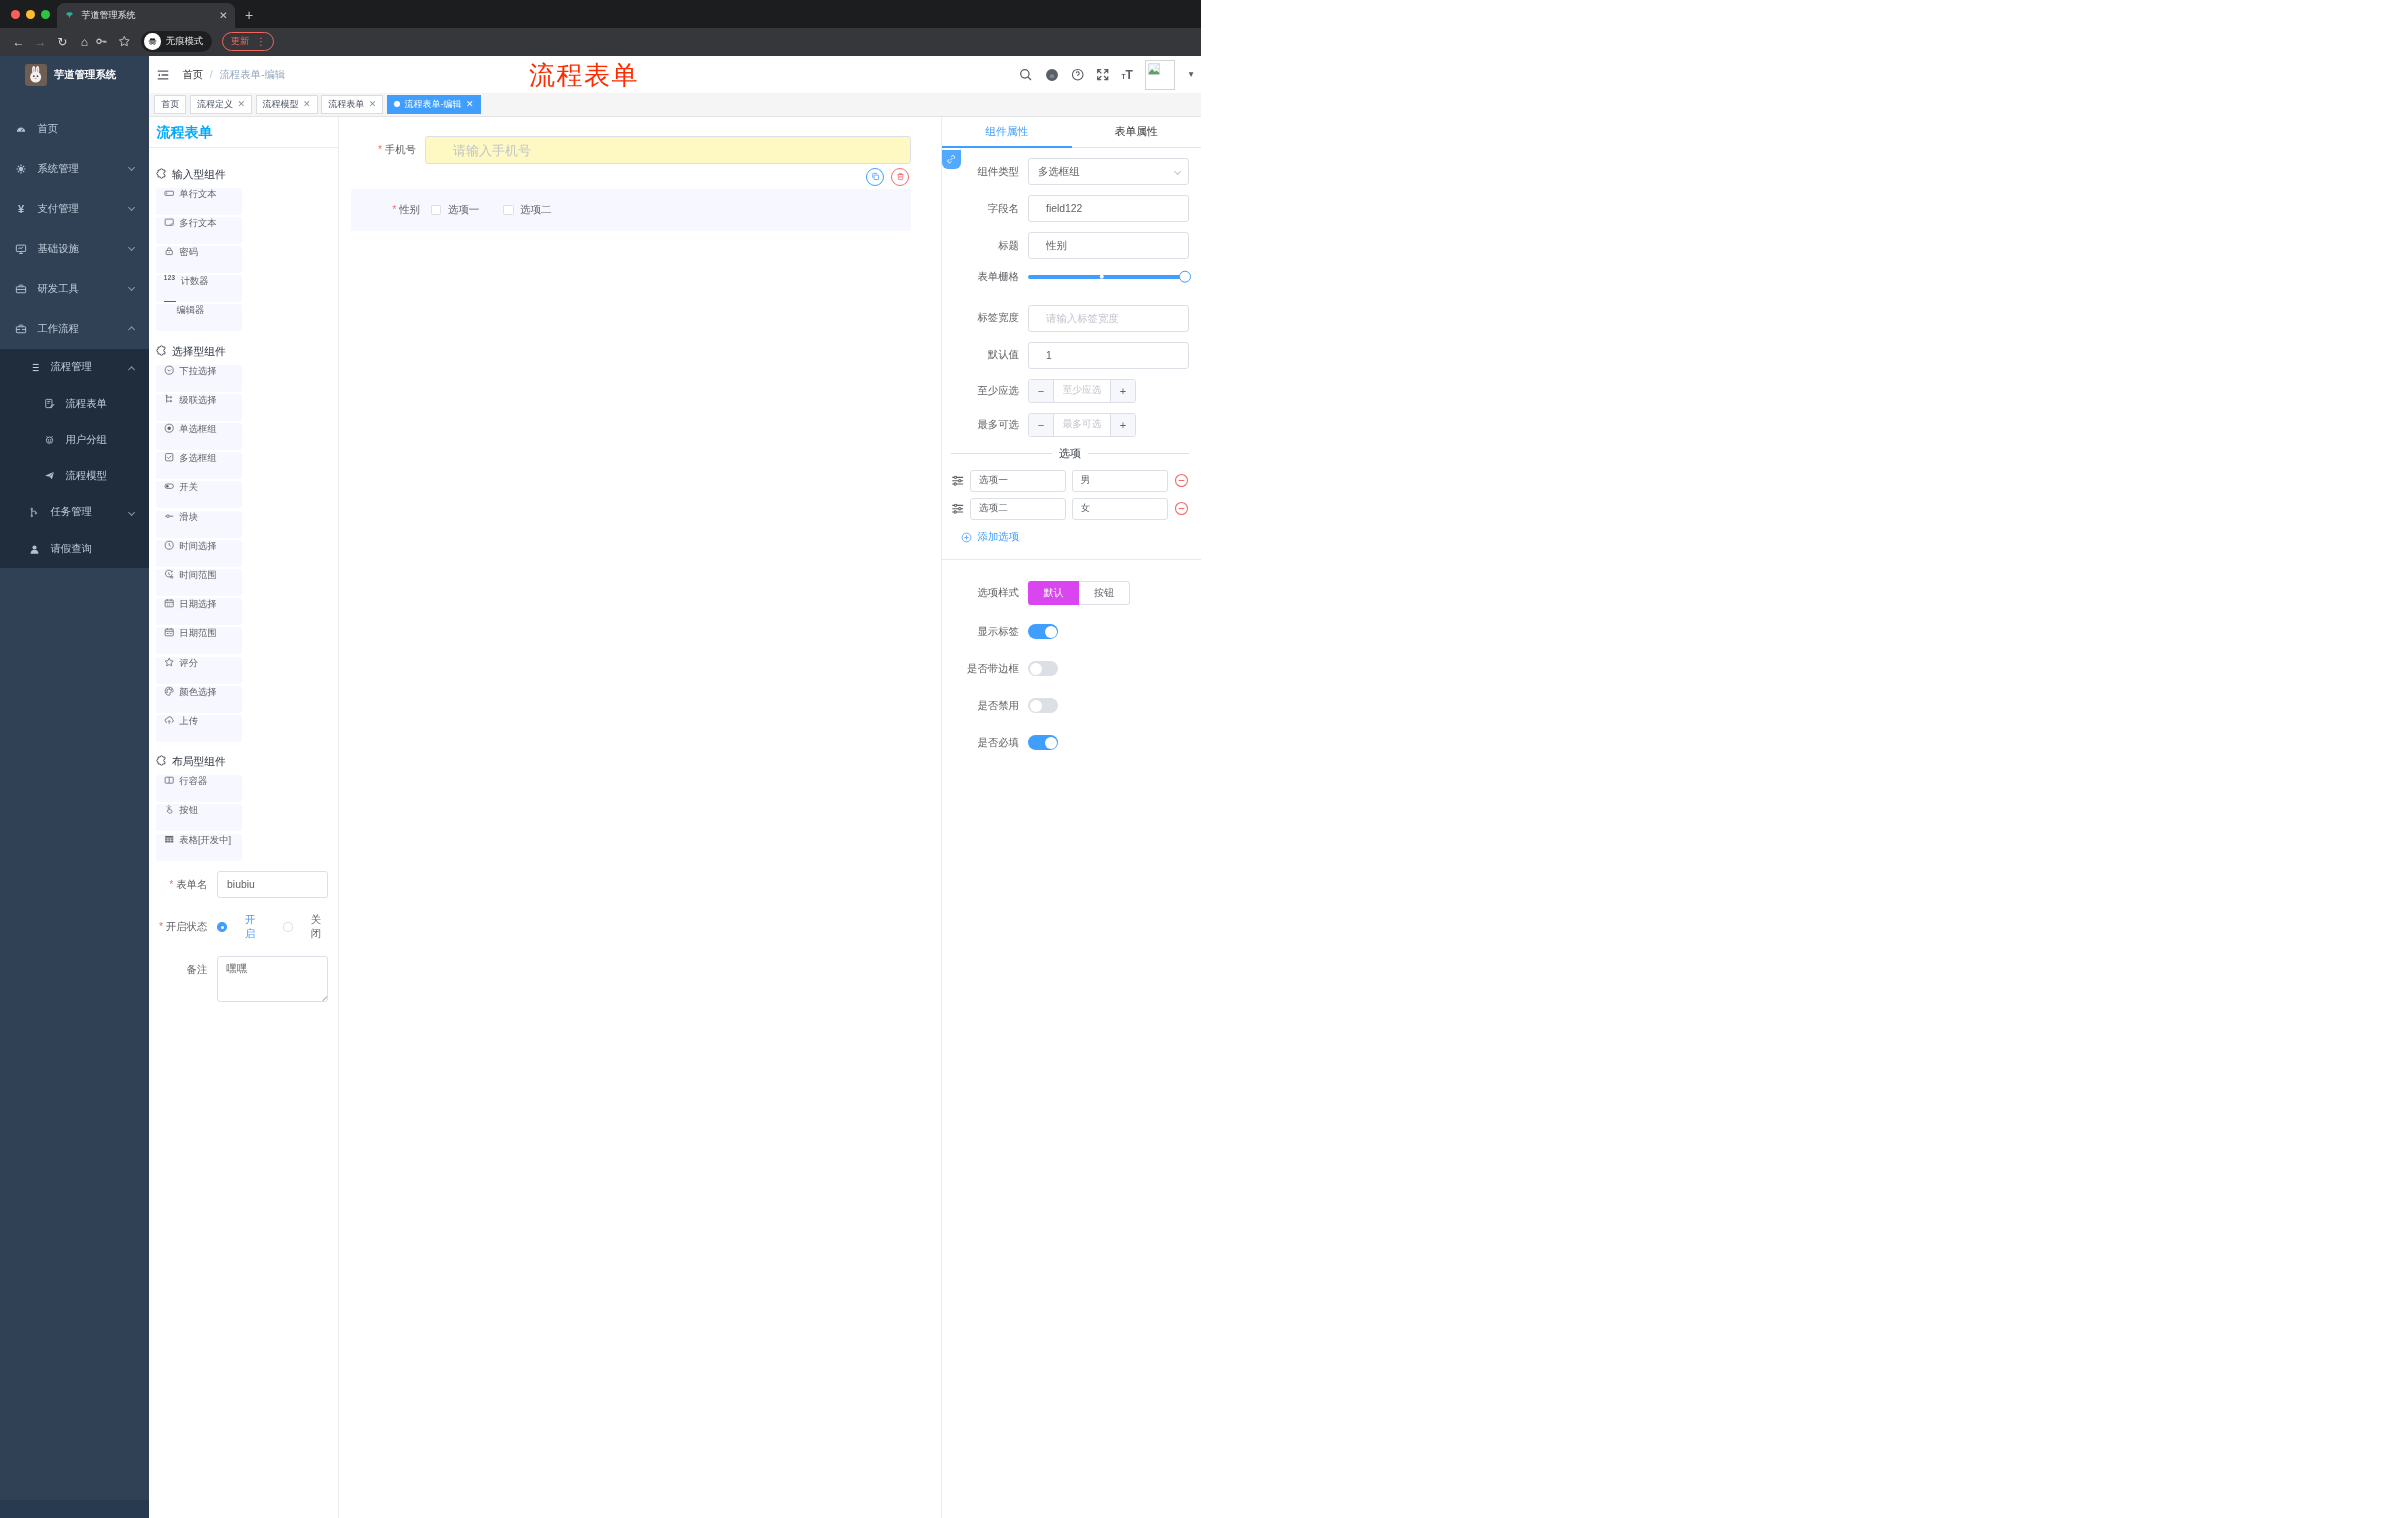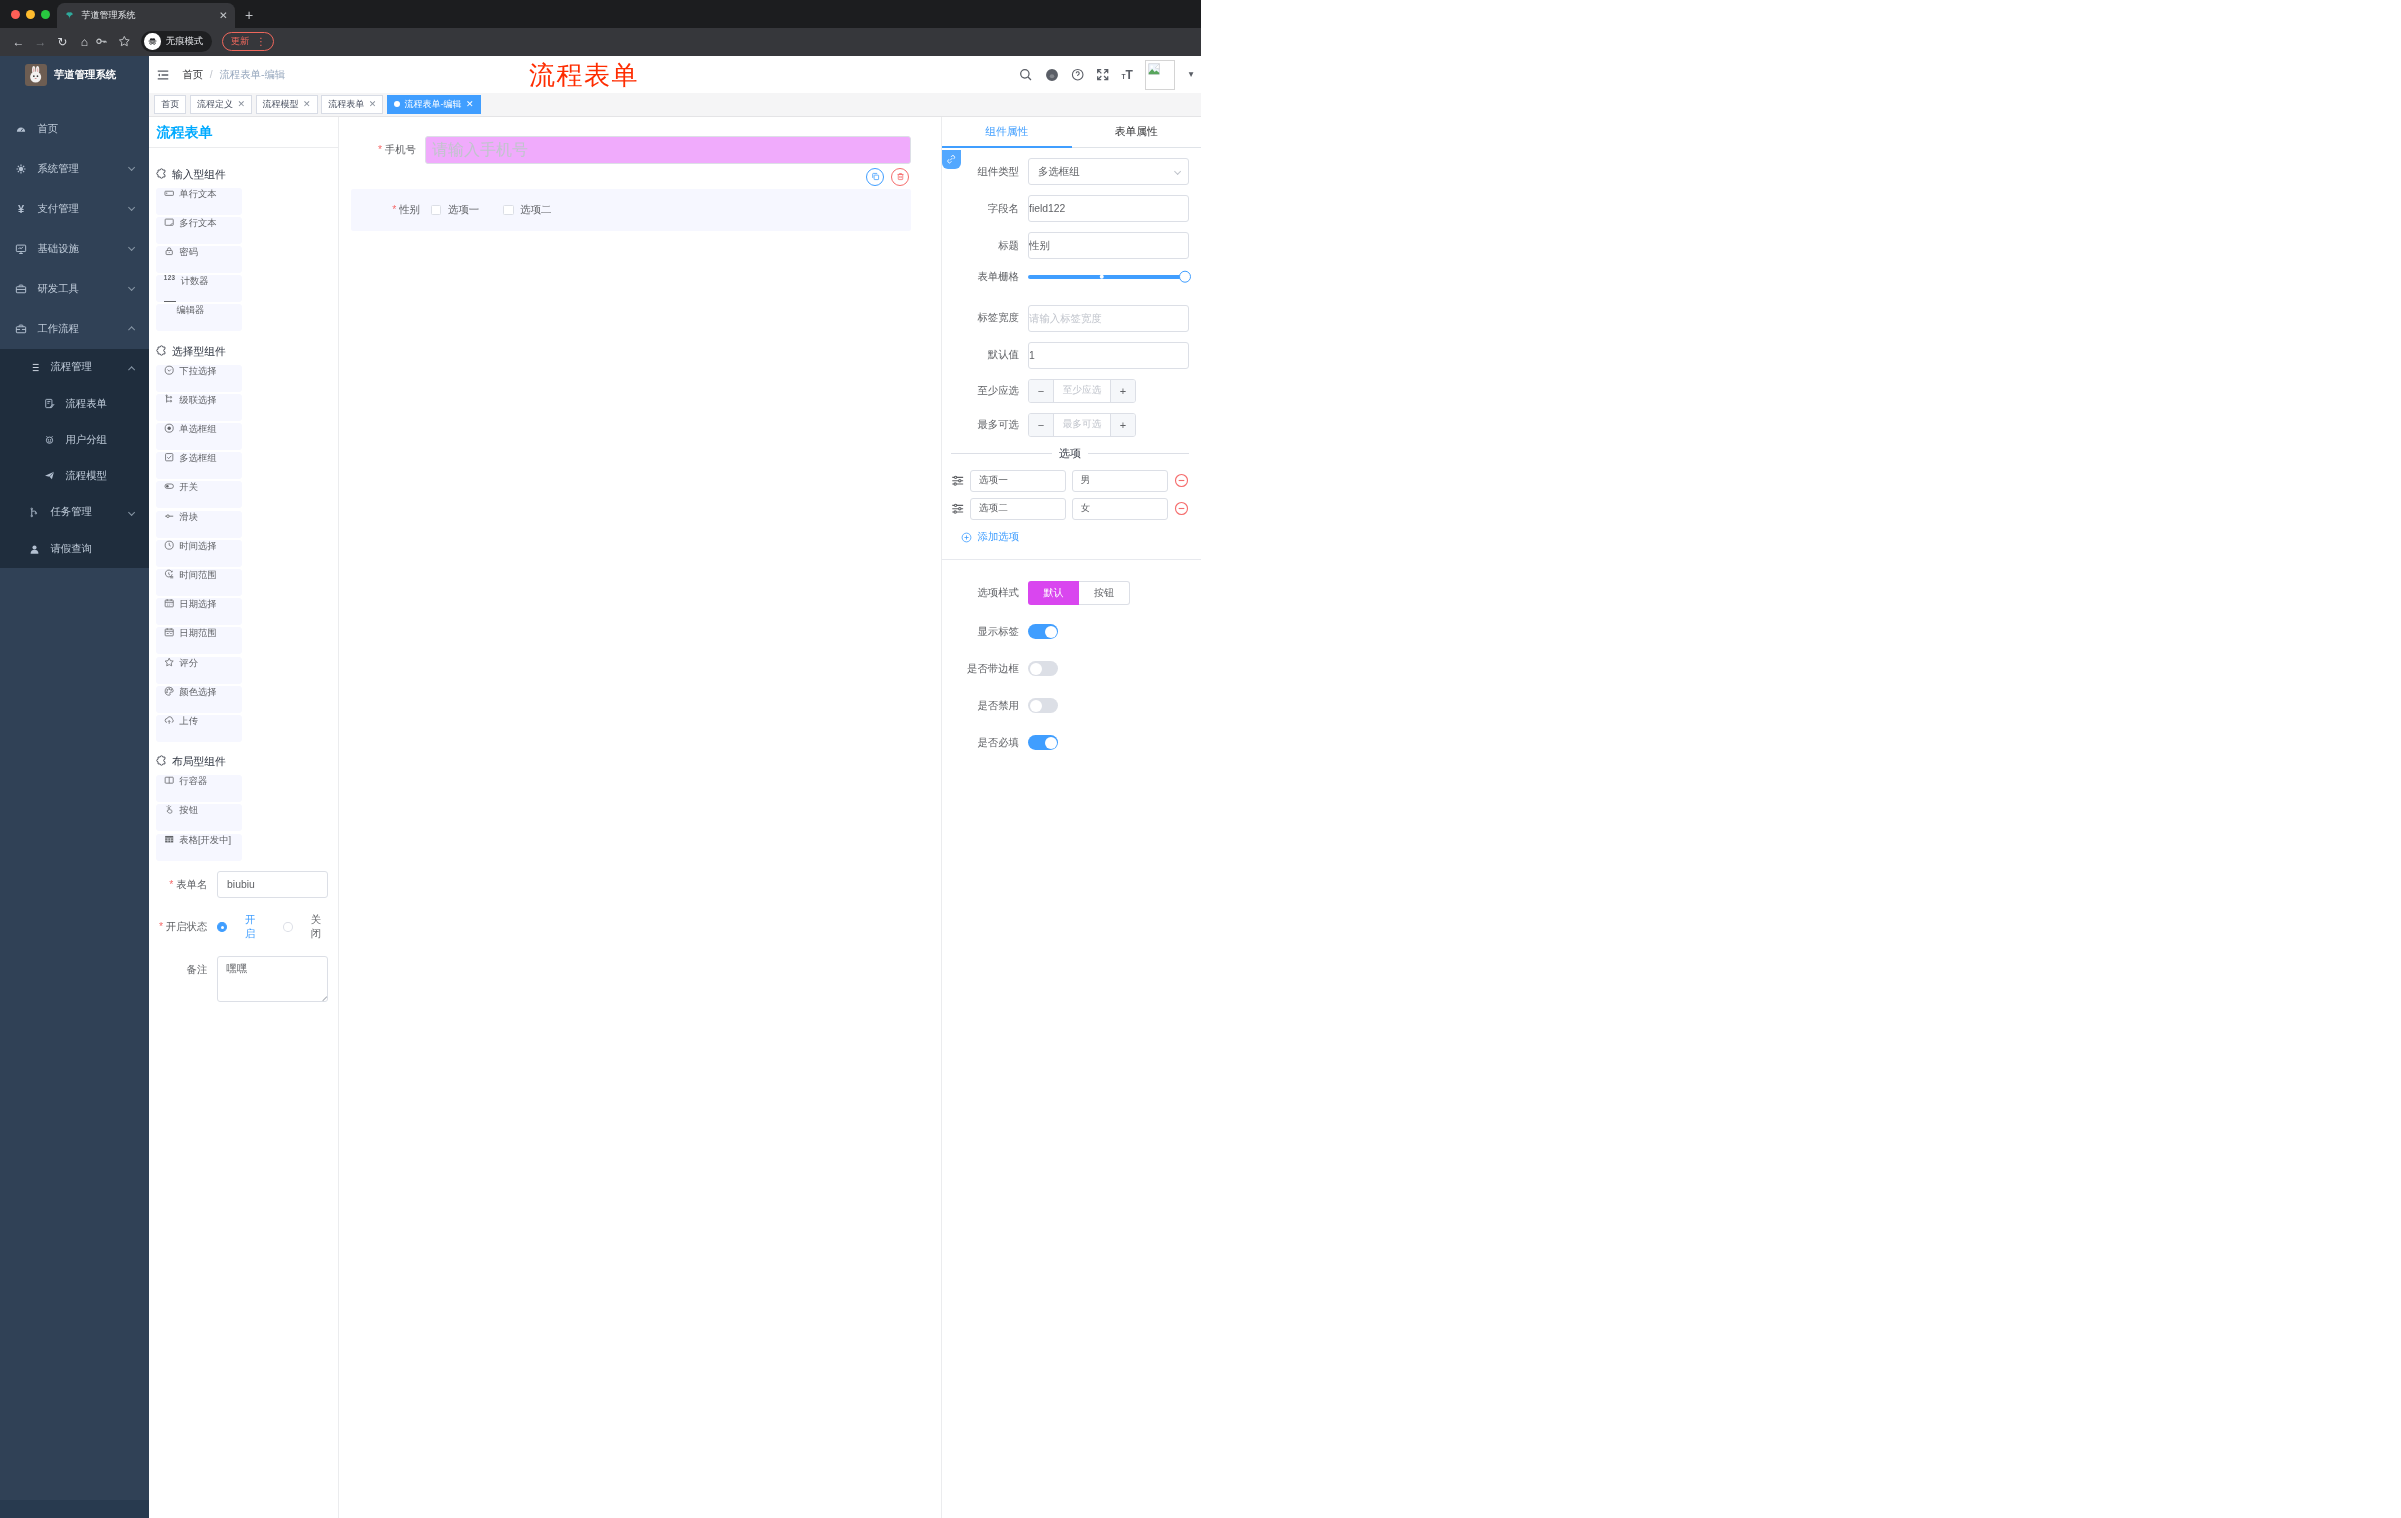--- a/index.html
+++ b/index.html
@@ -118,22 +118,22 @@
   
   .canvas { flex:1; min-width:0; display:flex; flex-direction:column; }
   .cv-head { height:31px; flex:none; border-bottom:0.7px solid #ebecee; display:flex; align-items:center;
     justify-content:flex-end; padding-right:12px; gap:18px; font-size:10.4px; }
   .cv-act { display:flex; align-items:center; gap:4.5px; cursor:pointer; }
   .cv-act.blue { color:#409eff; }
   .cv-act.red { color:#f56c6c; }
   .cv-body { flex:1; position:relative; padding:19.3px 30.5px 0 12px; }
   .phone-row { display:flex; align-items:center; }
   .phone-label { width:74px; flex:none; text-align:right; padding-right:9px; font-size:10.4px; color:#606266; }
-  .phone-input { flex:1; height:28px; border:0.7px solid #dcdfe6; border-radius:3px; padding:0 6px;
-    font-size:16px; color:#606266; outline:none; font-family:inherit; background:#f0abfc; }
+  .phone-input { flex:1; height:28px; border:0.7px solid #dcdfe6; border-radius:3px; padding:0 27px;
+    font-size:13px; color:#606266; outline:none; font-family:inherit; background:#fef9c3; }
   .phone-input::placeholder, .lpf-input::placeholder, .opt-in::placeholder { color:#c0c4cc; }
   .gender-block { margin-top:24.5px; height:42px; background:#f6f7ff; border-radius:2.2px; position:relative;
     display:flex; align-items:center; cursor:pointer; }
   .gender-label { width:69px; flex:none; text-align:right; font-size:10.4px; color:#606266; }
   .gcheck { display:flex; align-items:center; gap:6.7px; margin-left:11px; font-size:10.4px; color:#606266; }
   .gcheck + .gcheck { margin-left:24px; }
   .cbox { width:10.4px; height:10.4px; border:0.7px solid #dcdfe6; border-radius:1.5px; background:#fff; }
   .g-act { position:absolute; top:-21px; right:1.5px; display:flex; gap:6.7px; }
   .g-circle { width:18px; height:18px; border-radius:50%; background:#fff; display:flex;
     align-items:center; justify-content:center; cursor:pointer; }
@@ -150,21 +150,21 @@
   .rp-link { position:absolute; top:33px; left:0; width:19.3px; height:19.3px; background:#53a8ff;
     border-radius:0 0 6px 6px; display:flex; align-items:center; justify-content:center; z-index:3; cursor:pointer; }
   .rp-body { flex:1; overflow:hidden; padding:10.4px 12px 0 9px; font-size:10.4px; color:#606266; }
   .rp-row { display:flex; align-items:center; margin-bottom:10px; }
   .rp-label { width:68px; flex:none; text-align:right; margin-right:9px; }
   .rp-ctl { flex:1; min-width:0; display:flex; align-items:center; }
   .rp-select { width:100%; height:27px; border:0.7px solid #dcdfe6; border-radius:3px; display:flex;
     align-items:center; padding:0 19.3px 0 9px; color:#606266; position:relative; cursor:pointer; background:#fff; }
   .sel-chev { position:absolute; right:8.2px; top:9.7px; width:5.2px; height:5.2px;
     border-right:1px solid #c0c4cc; border-bottom:1px solid #c0c4cc; transform:rotate(45deg); }
-  .rp-input { width:100%; height:27px; border:0.7px solid #dcdfe6; border-radius:3px; padding:0 0;
+  .rp-input { width:100%; height:27px; border:0.7px solid #dcdfe6; border-radius:3px; padding:0 17px;
     font-size:10.4px; color:#606266; outline:none; font-family:inherit; }
   .rp-input::placeholder { color:#c0c4cc; }
   .slider-row { margin-bottom:21px; }
   .slider { position:relative; height:4.5px; border-radius:2.2px; background:#409eff; flex:1; margin-right:4.5px; cursor:pointer; }
   .sl-stop { position:absolute; left:47%; top:50%; width:4.5px; height:4.5px; background:#fff;
     border-radius:50%; transform:translate(-50%,-50%); }
   .sl-handle { position:absolute; right:-6.7px; top:50%; transform:translateY(-50%); width:12.6px; height:12.6px;
     background:#fff; border:1.5px solid #409eff; border-radius:50%; }
   .stepper { display:flex; width:108px; height:24px; border:0.7px solid #dcdfe6; border-radius:3px;
     overflow:hidden; background:#fff; }

